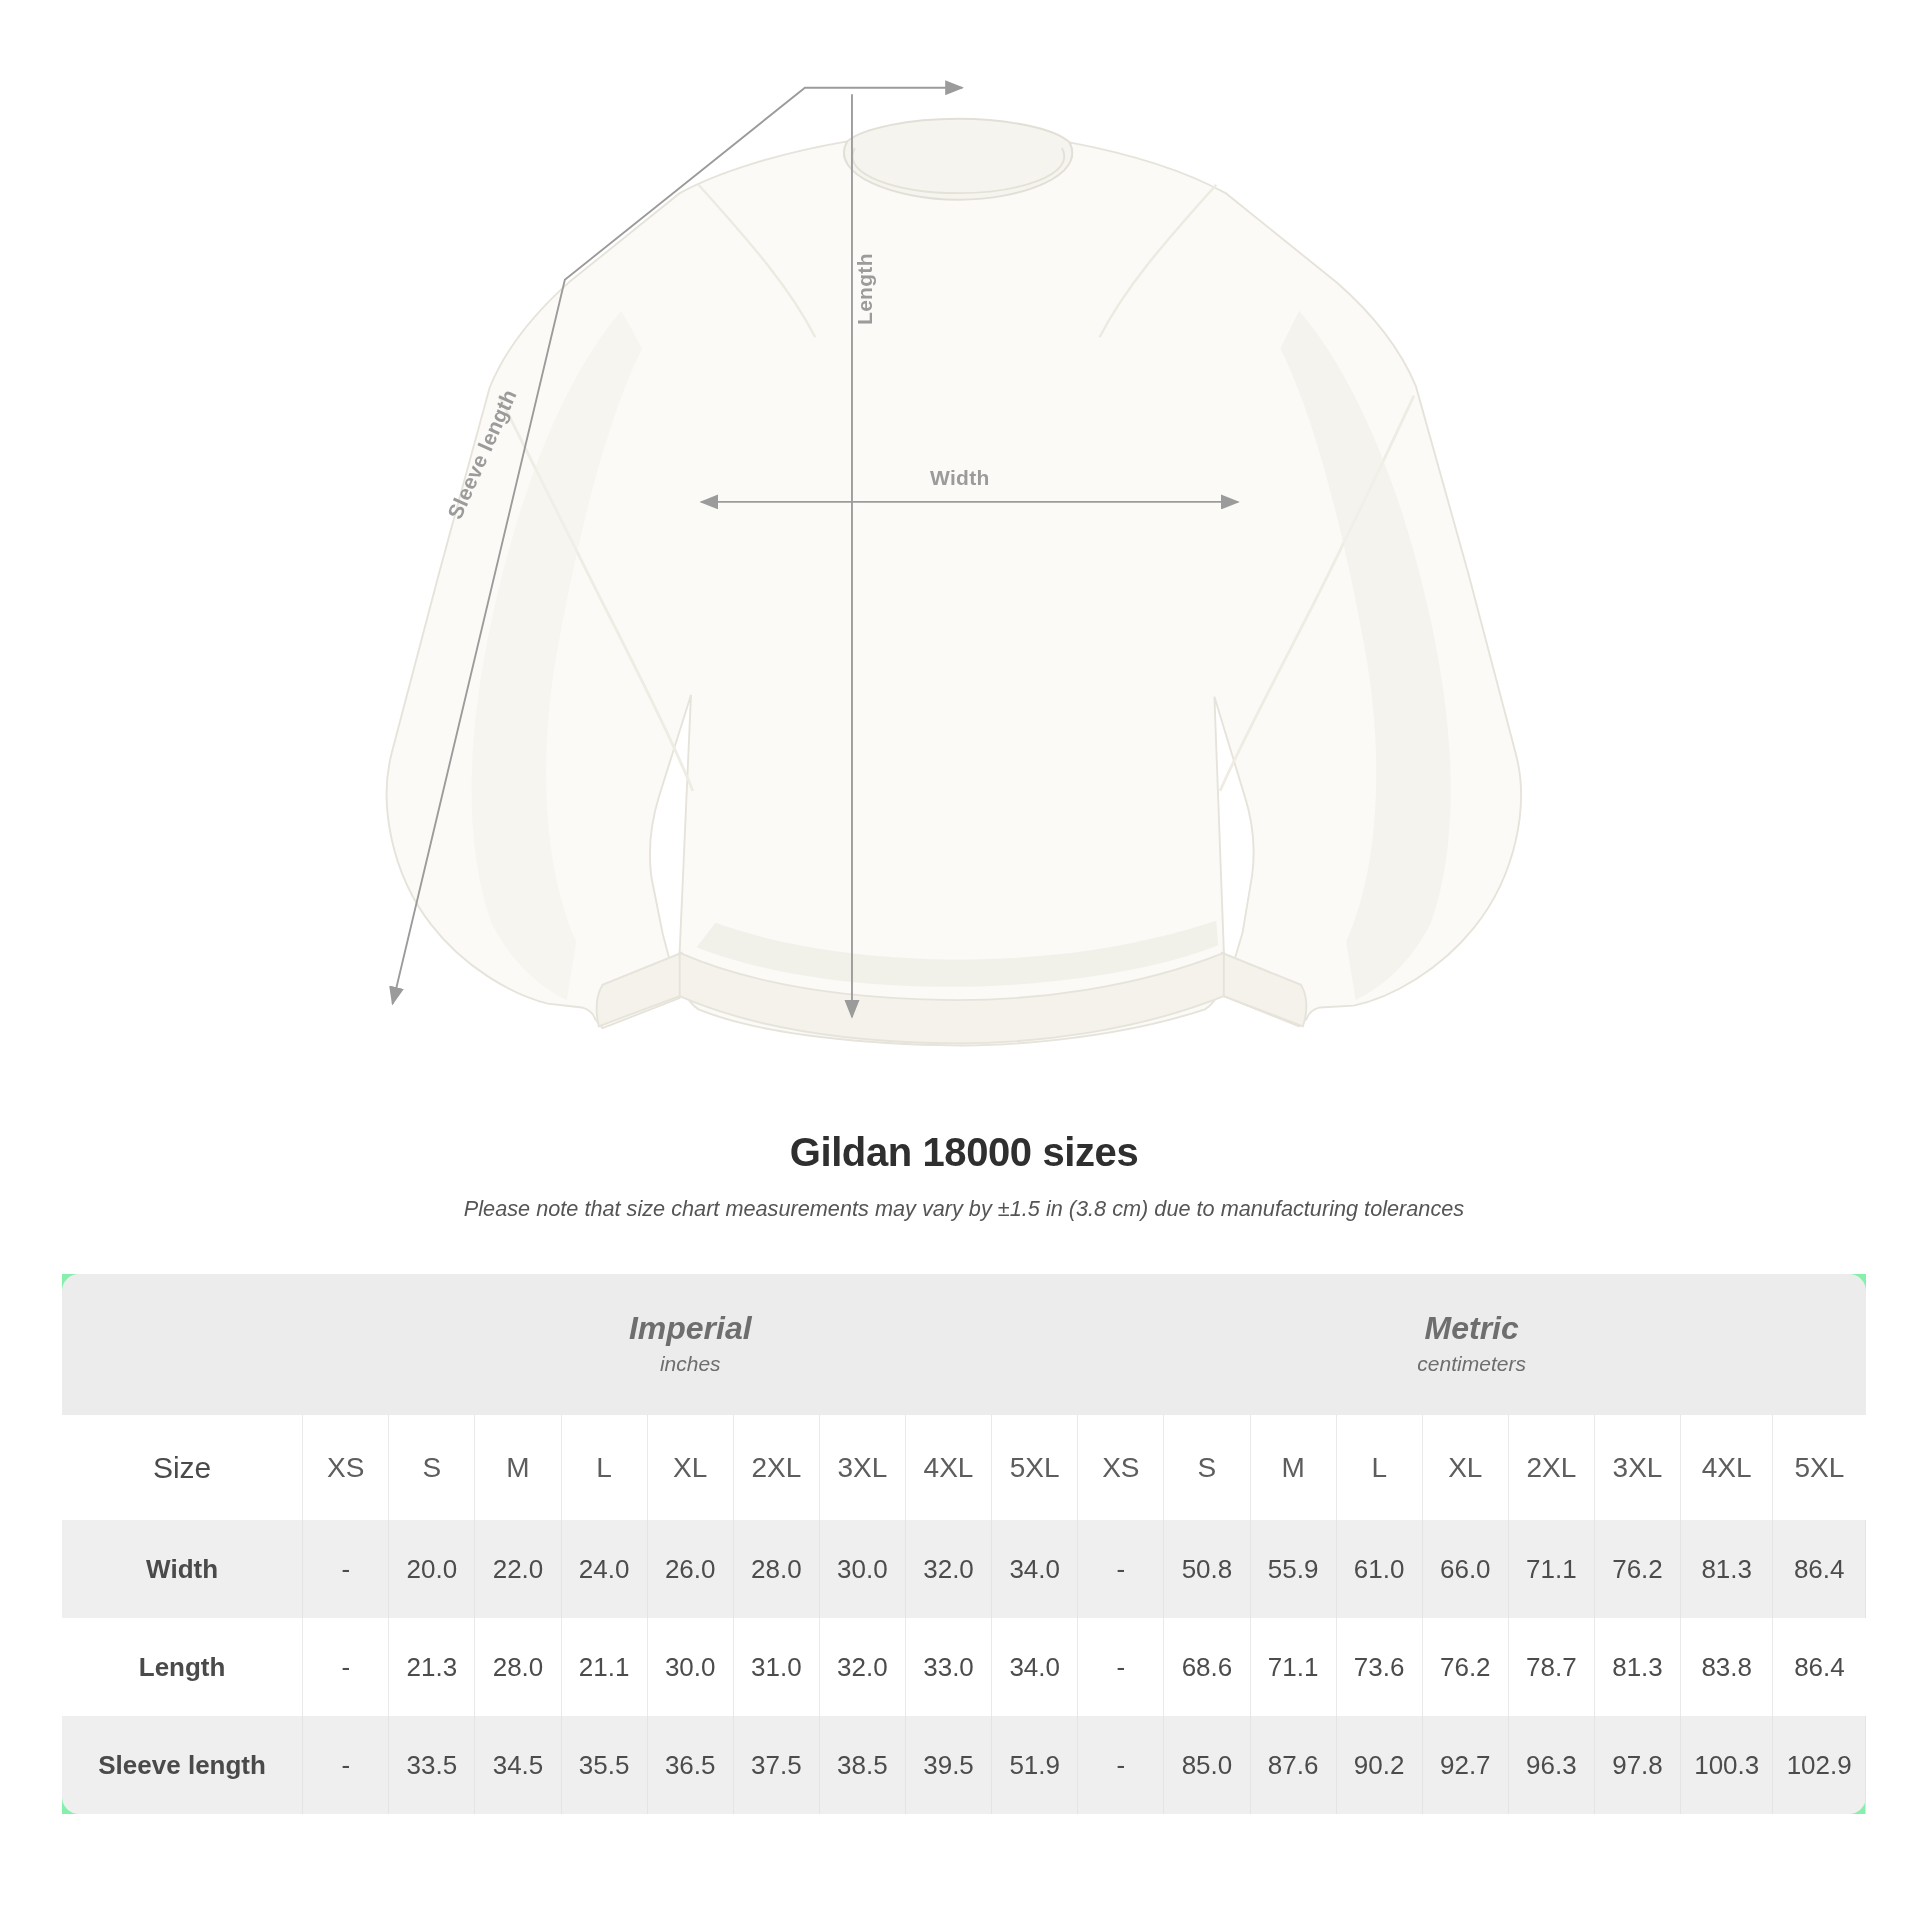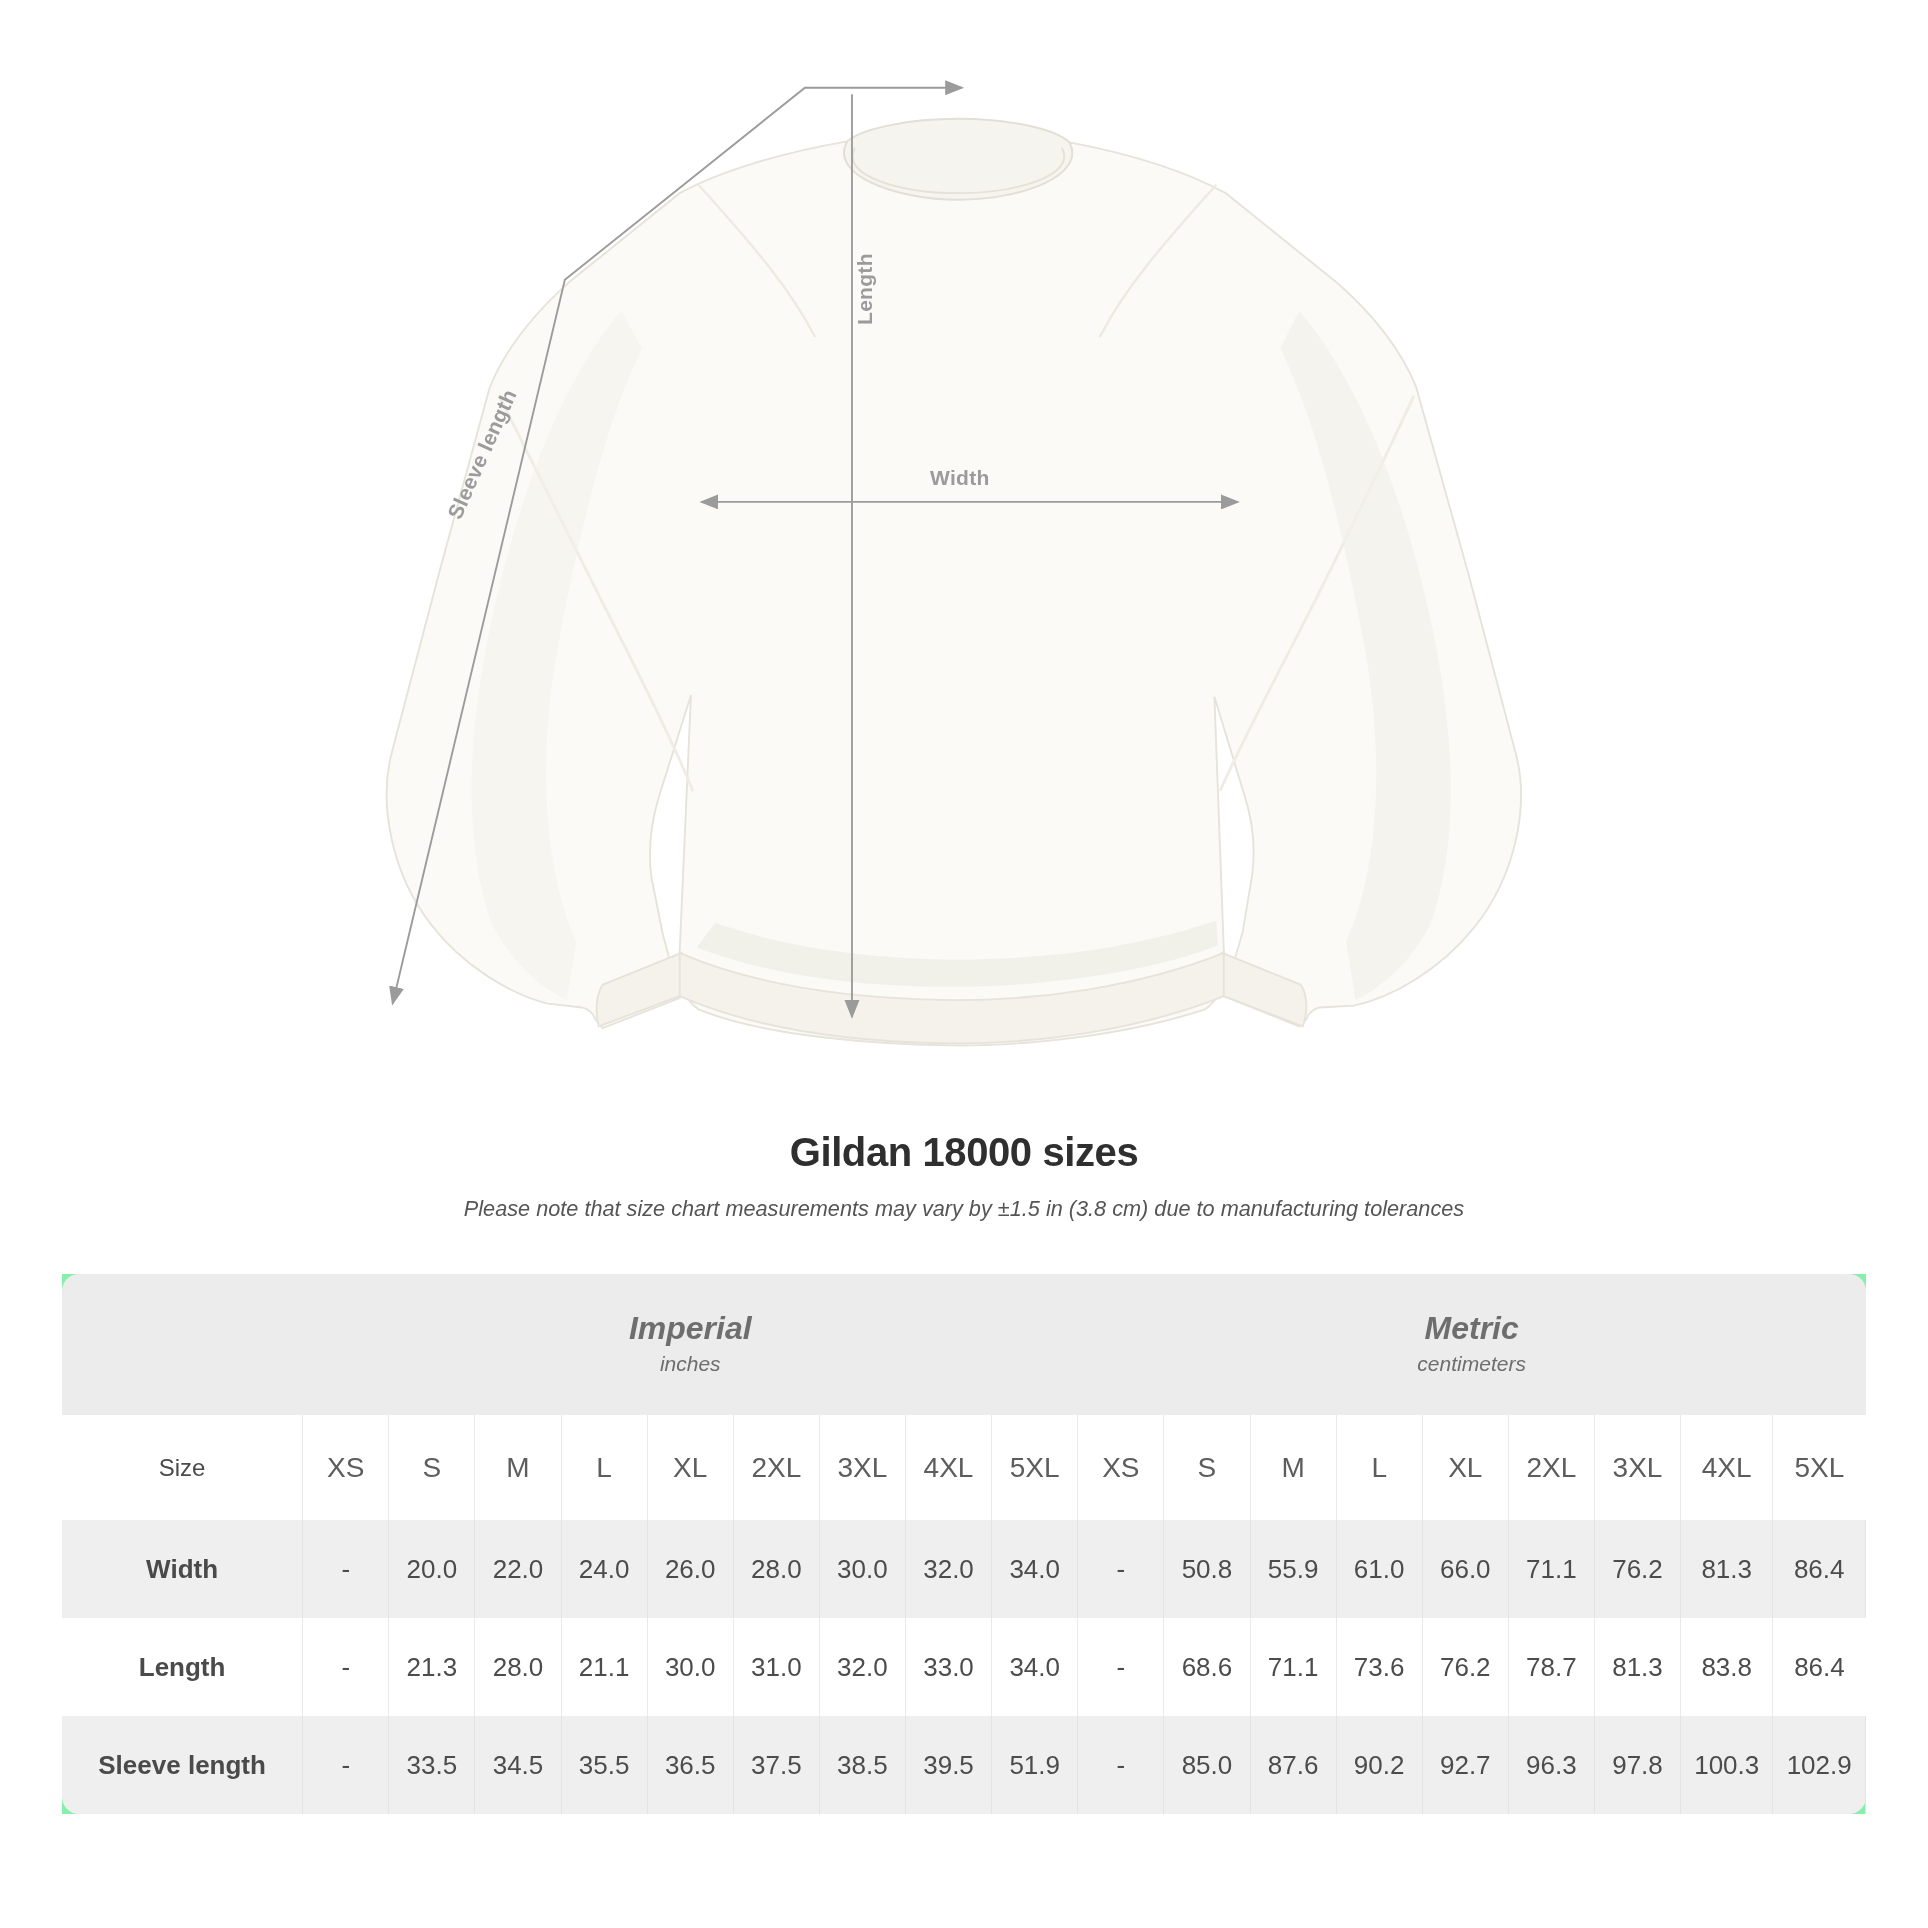--- a/index.html
+++ b/index.html
@@ -127,21 +127,21 @@
   .head-row td {
     background: #ffffff;
     height: 105px;
     border-right: 0.9px solid #e9e9e9;
     font-size: 28px;
     color: #5d5d5d;
     font-weight: bold;
   }
   .head-row td:last-child { border-right: none; }
   .head-row td.rowlabel {
-    font-size: 24px;
+    font-size: 30px;
     color: #4a4a4a;
   }
 
   .data-row td {
     height: 98px;
     border-right: 0.9px solid #e9e9e9;
     font-size: 26px;
     color: #4c4c4c;
   }
   .data-row td:last-child { border-right: none; }

